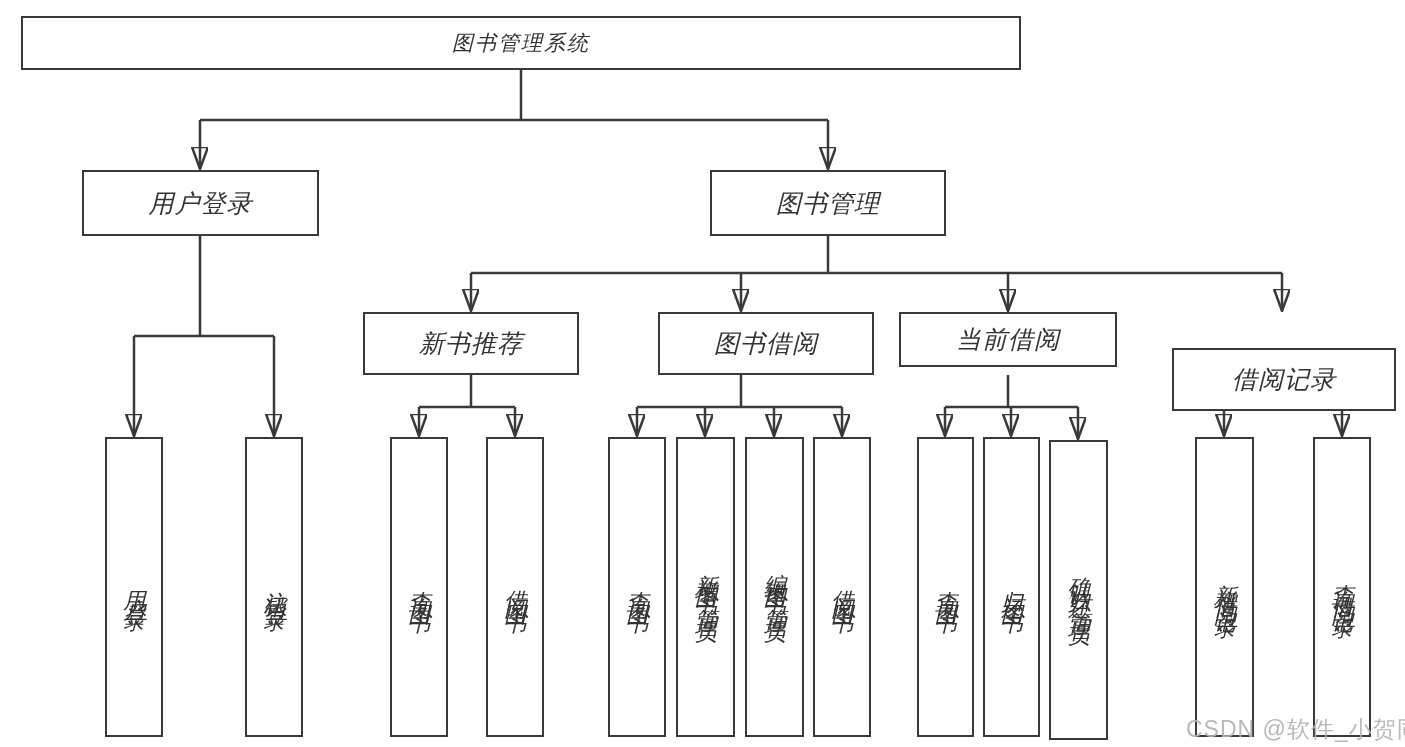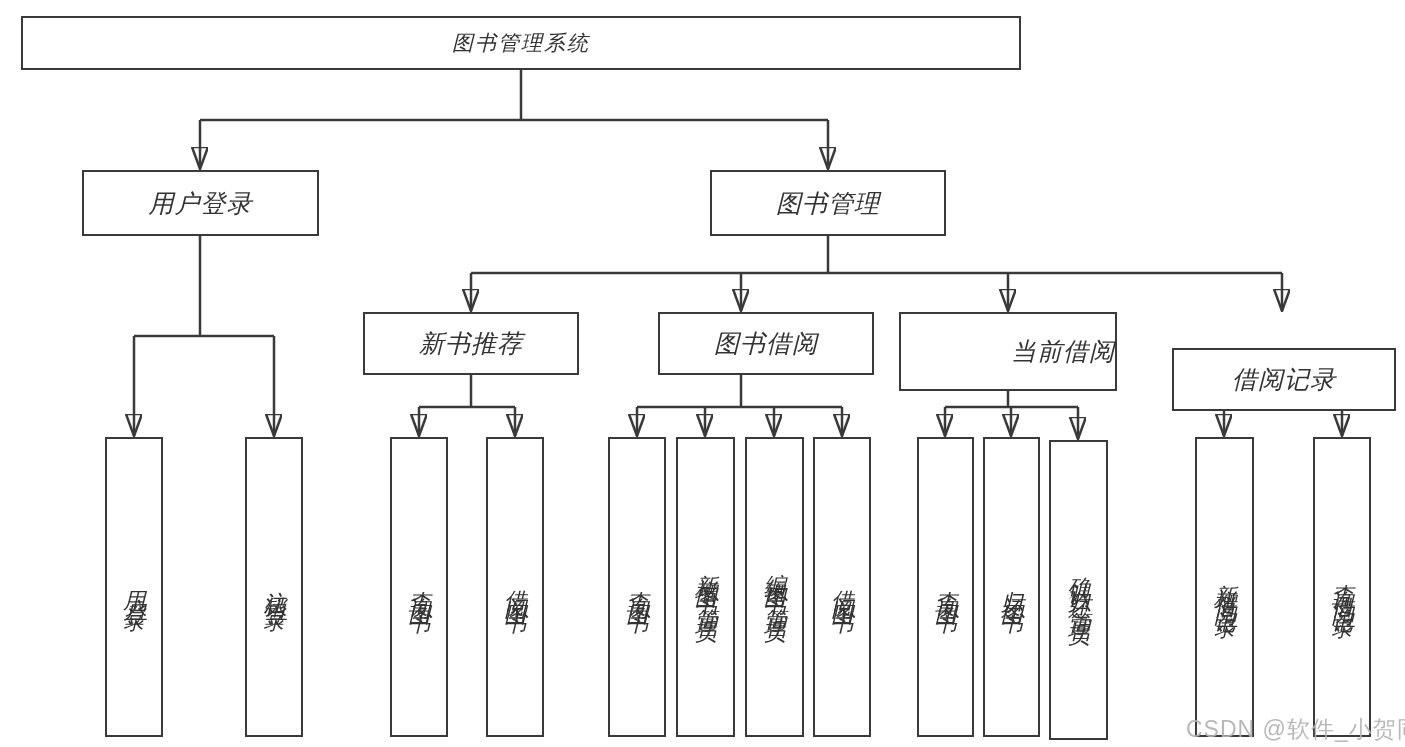--- a/index.html
+++ b/index.html
@@ -101,21 +101,21 @@
   <div class="box h-box" style="left:363px; top:312px; width:216px; height:63px;">
     <span>新书推荐</span>
   </div>
 
   <div class="box h-box" style="left:710px; top:170px; width:236px; height:66px;">
     <span>图书管理</span>
   </div>
   <div class="box h-box" style="left:634px; top:312px; width:216px; height:63px;margin-left:24px;">
     <span>图书借阅</span>
   </div>
-  <div class="box h-box" style="left:899px; top:312px; width:218px; height:79px;justify-content:flex-end;">
+  <div class="box h-box" style="left:899px; top:312px; width:218px; height:55px;">
     <span>当前借阅</span>
   </div>
   <div class="box h-box" style="left:1172px; top:312px; width:224px; height:63px;margin-top:36px;">
     <span>借阅记录</span>
   </div>
 
   <div class="box v-box" style="left:105px; top:437px; width:58px; height:300px;">
     <span>用户登录</span>
   </div>
   <div class="box v-box" style="left:245px; top:437px; width:58px; height:300px;">

